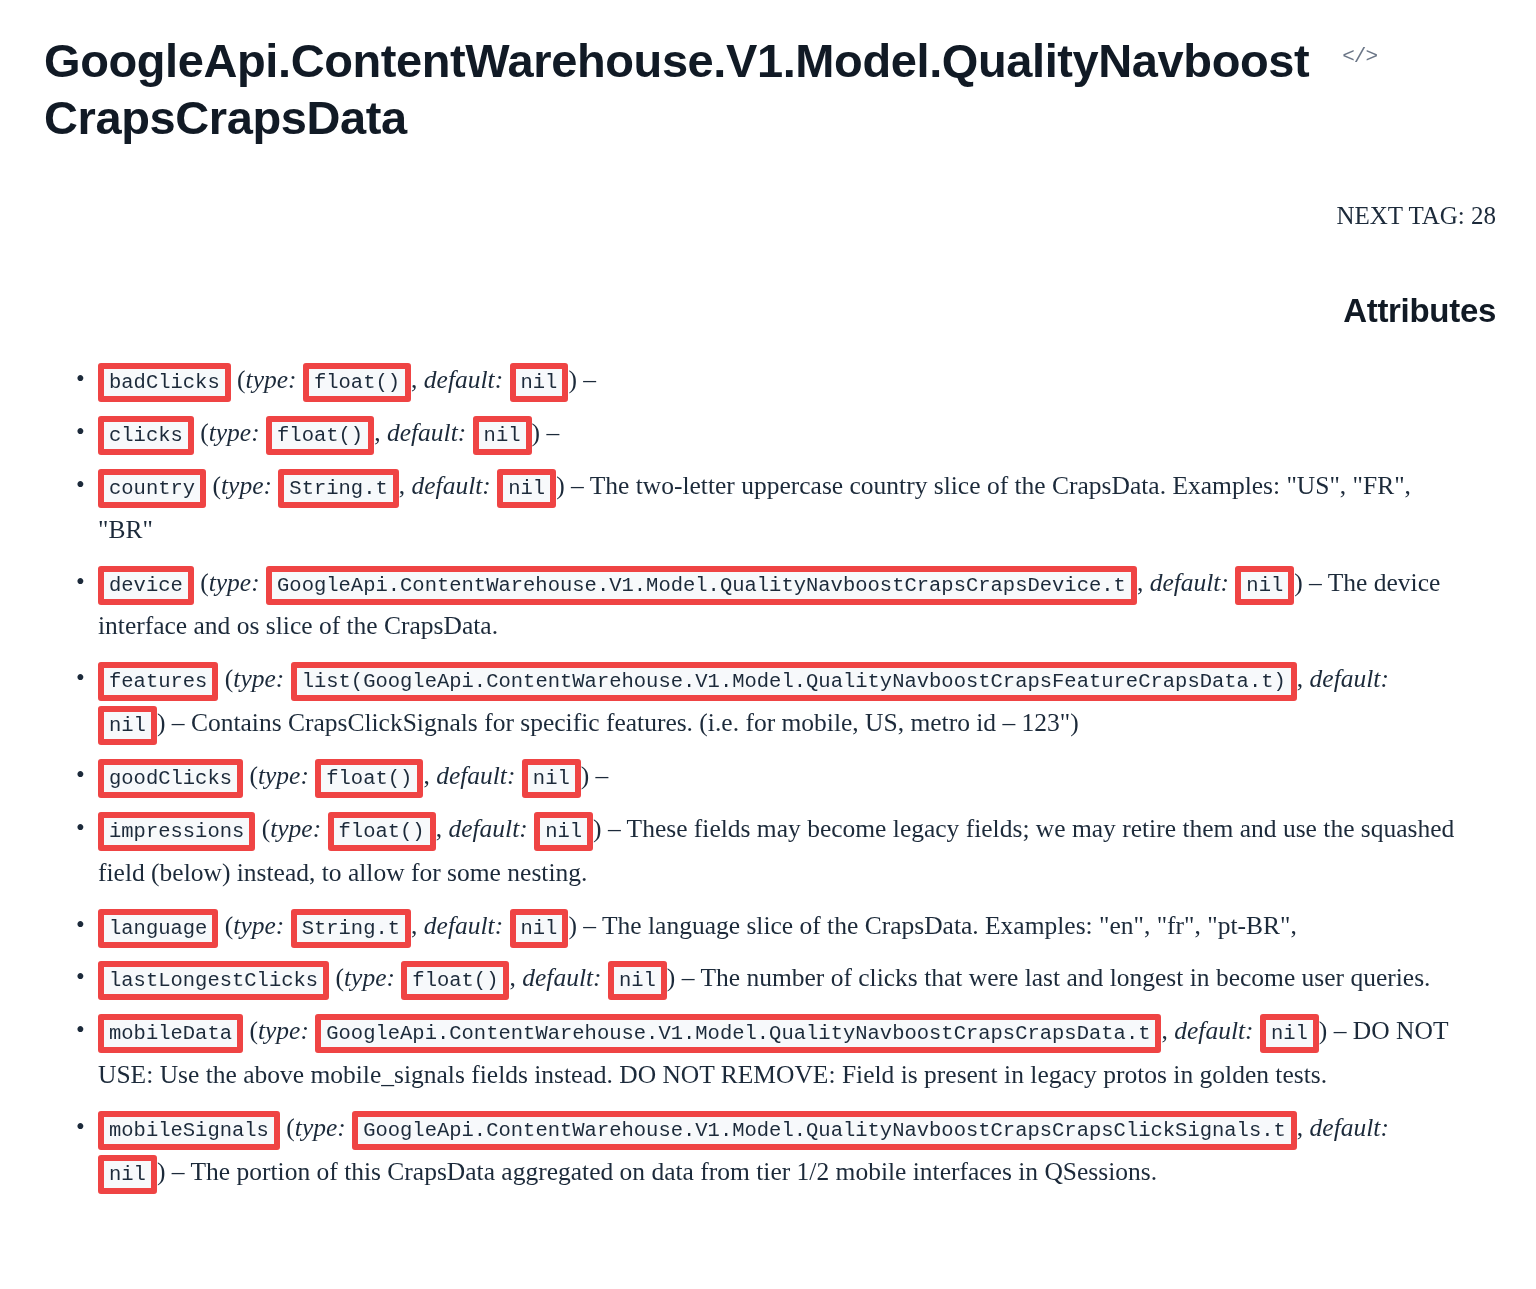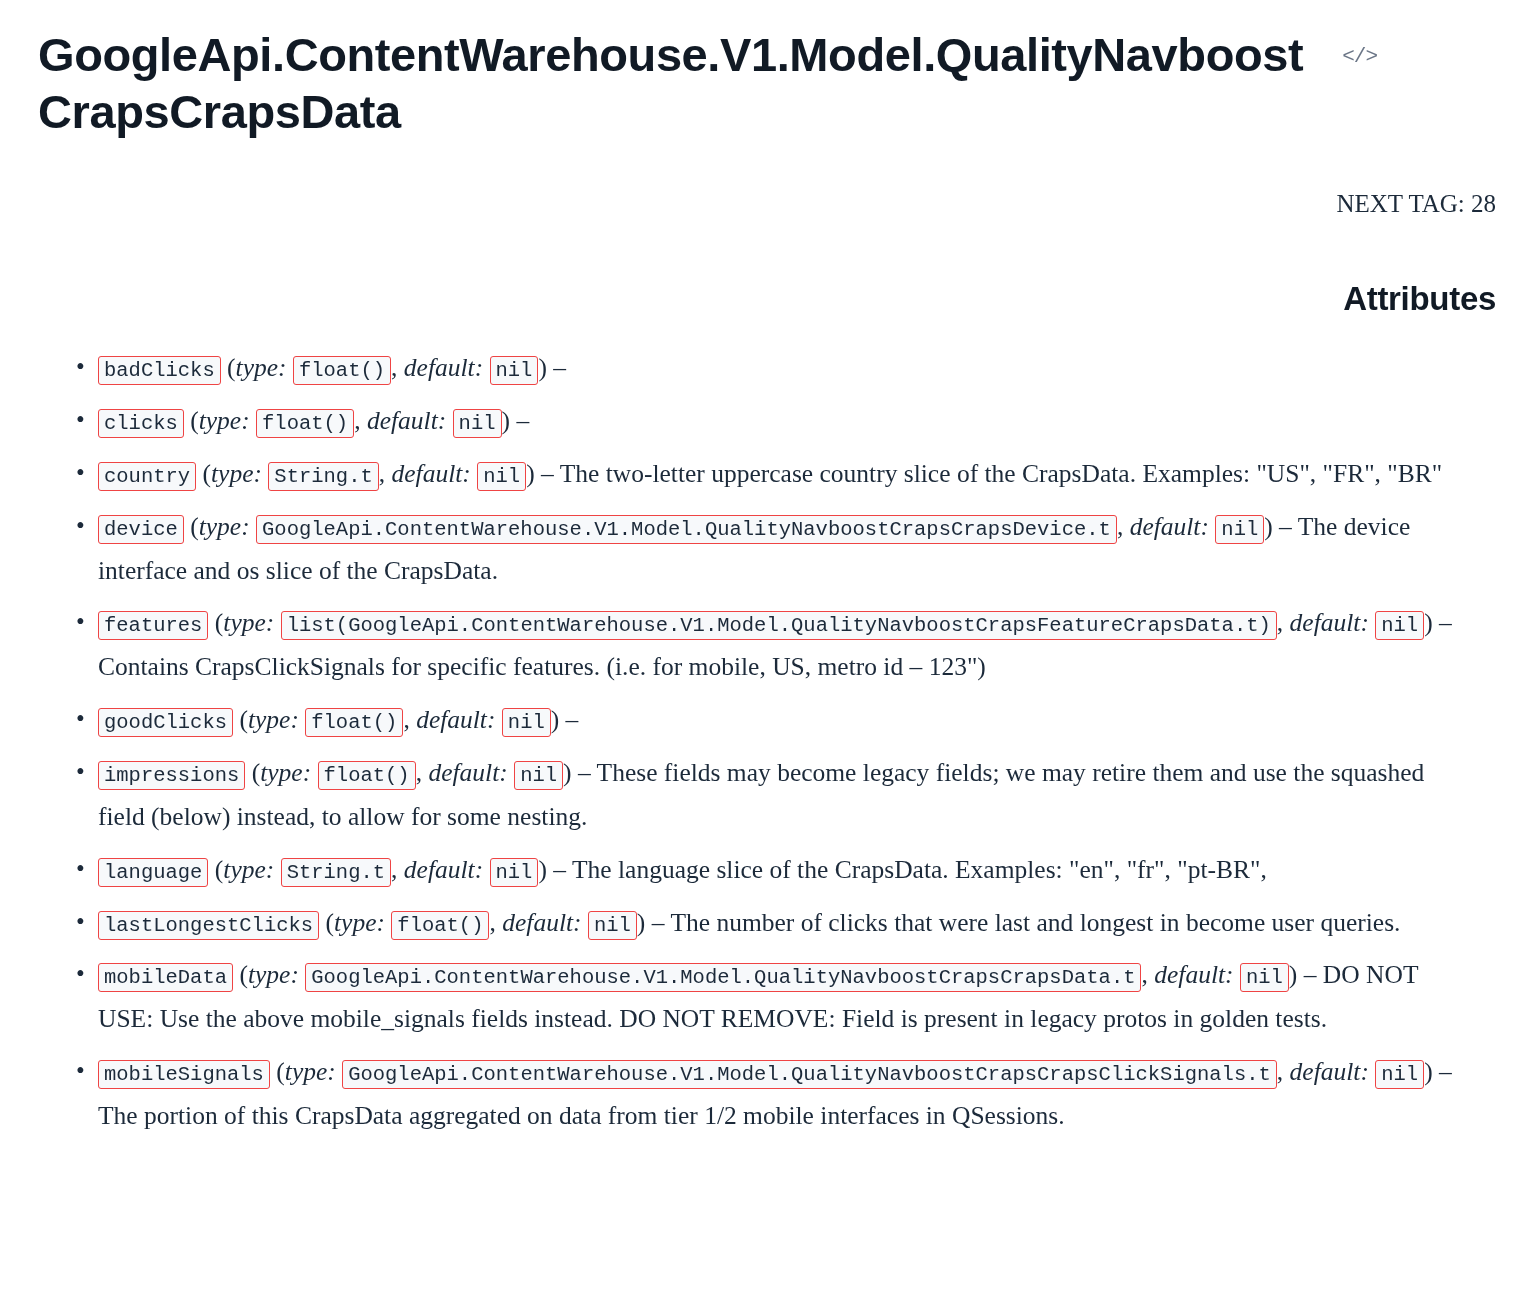--- a/index.html
+++ b/index.html
@@ -27,21 +27,21 @@
     gap: 14px;
     max-width: 1345px;
   }
   h1.page-title {
     font-family: "Liberation Sans", "DejaVu Sans", sans-serif;
     font-size: 47px;
     line-height: 1.22;
     font-weight: bold;
     letter-spacing: -0.4px;
     color: #111a25;
-    margin: 6px;
+    margin: 12px;
     max-width: 1285px;
     word-break: break-word;
   }
   .source-link {
     flex: 0 0 auto;
     margin-top: 26px;
     font-family: "Liberation Mono", "DejaVu Sans Mono", monospace;
     font-size: 21px;
     line-height: 1;
     color: #6b7687;
@@ -90,21 +90,21 @@
     top: -1px;
     font-size: 25px;
     color: #1c2a3a;
   }
 
   
   code.chip {
     font-family: "Liberation Mono", "DejaVu Sans Mono", monospace;
     font-size: 20.5px;
     background: #f7f9fb;
-    border: 1px solid #ef4444;
+    border: 6px solid #ef4444;
     border-radius: 3px;
     padding: 2px 5px;
     color: #1c2a3a;
     white-space: nowrap;
   }
   .kw {
     font-style: italic;
   }
   .paren, .sep, .dash {
     font-style: normal;

